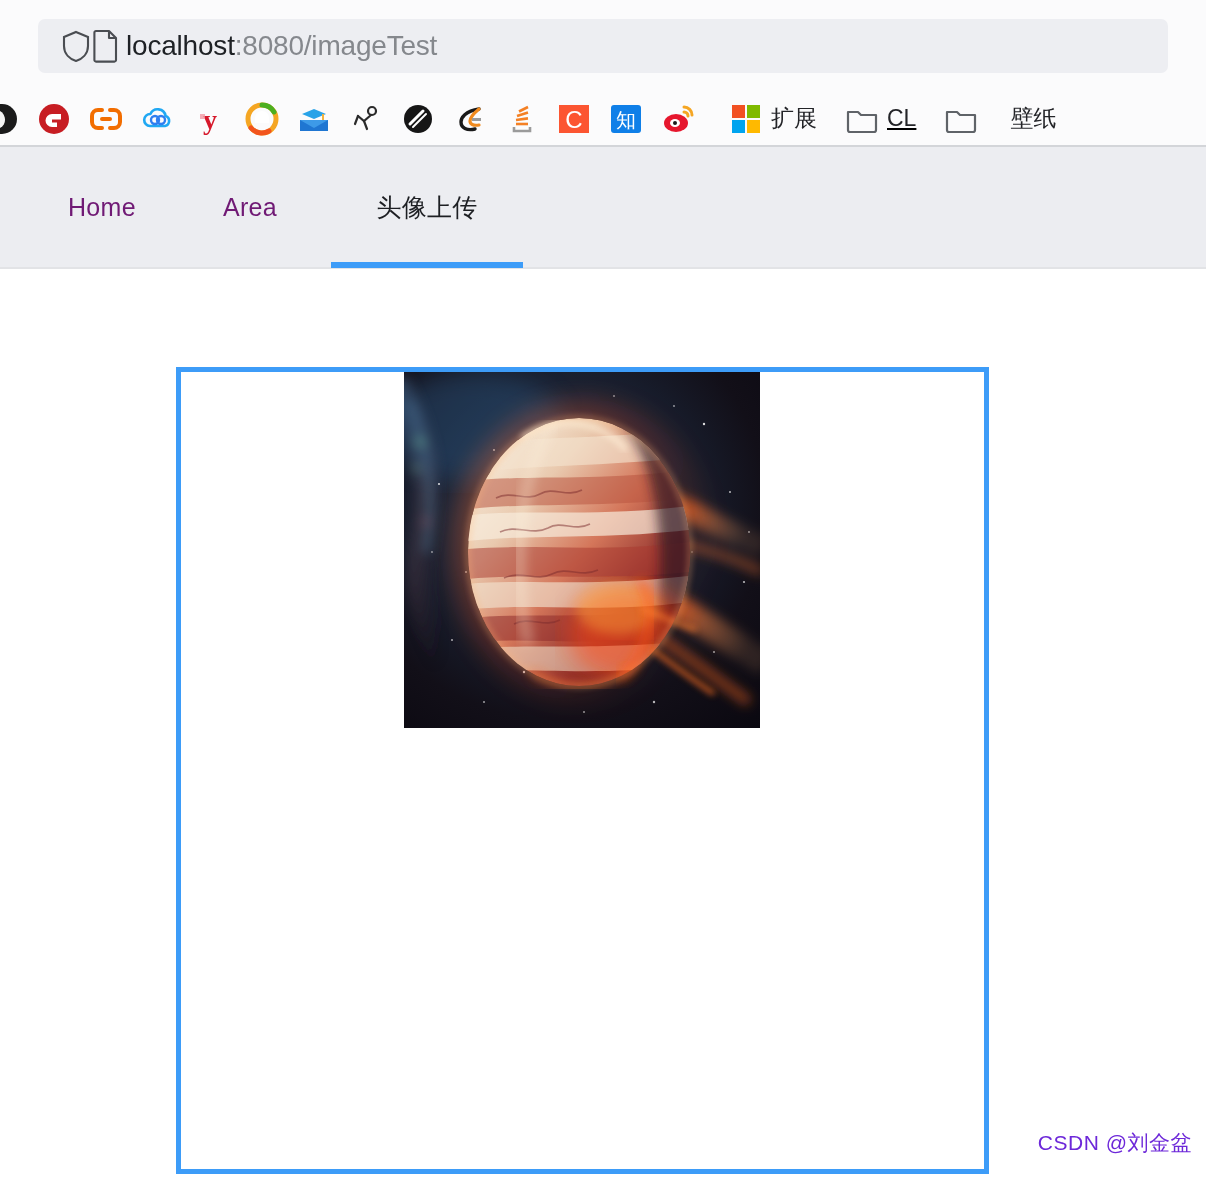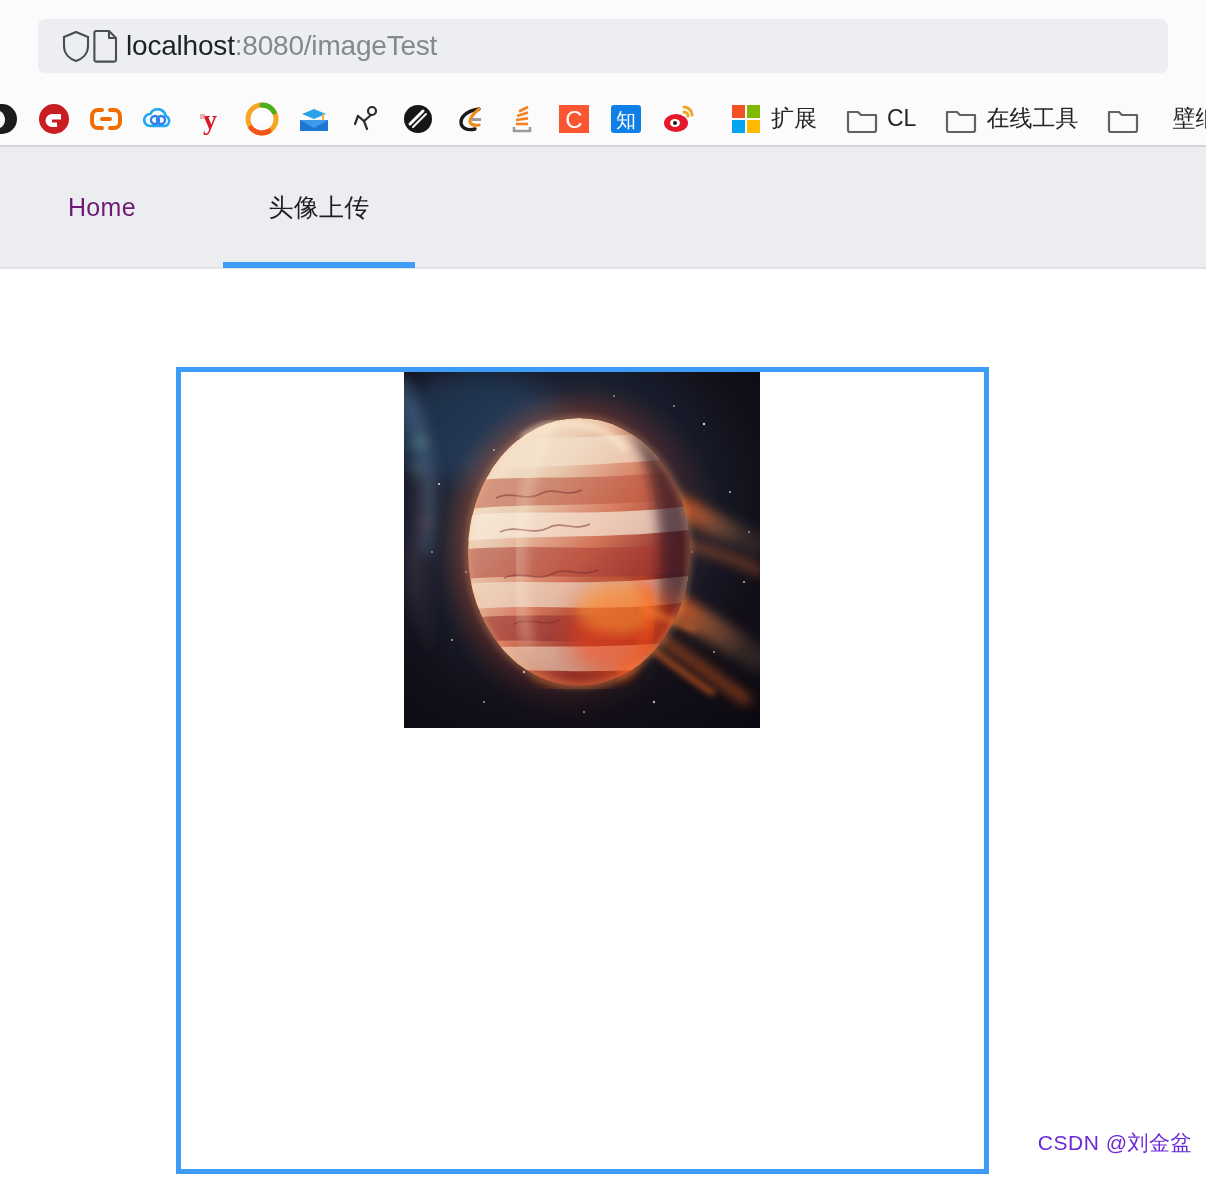--- a/index.html
+++ b/index.html
@@ -313,53 +313,48 @@
         <svg width="34" height="34" viewBox="0 0 34 34">
           <rect x="3" y="3" width="13" height="13" fill="#f25022"></rect>
           <rect x="18" y="3" width="13" height="13" fill="#7fba00"></rect>
           <rect x="3" y="18" width="13" height="13" fill="#00a4ef"></rect>
           <rect x="18" y="18" width="13" height="13" fill="#ffb900"></rect>
         </svg>
       </span>
       <span class="bm-label">扩展</span>
     </div>
 
-    <div class="bm" style="margin-left:10px;">
+    <div class="bm" style="margin-left:10px;text-decoration:underline;">
       <span class="bm-ico">
         <svg width="34" height="34" viewBox="0 0 34 34">
           <path d="M3 10 h10 l3 3 h15 v15 a2 2 0 0 1 -2 2 h-24 a2 2 0 0 1 -2 -2 z" fill="none" stroke="#5f6368" stroke-width="2.2" stroke-linejoin="round"></path>
         </svg>
       </span>
       <span class="bm-label">CL</span>
     </div>
 
-    <div class="bm" style="margin-left:10px;">
-      <span class="bm-ico">
-        <svg width="34" height="34" viewBox="0 0 34 34">
-          <path d="M3 10 h10 l3 3 h15 v15 a2 2 0 0 1 -2 2 h-24 a2 2 0 0 1 -2 -2 z" fill="none" stroke="#5f6368" stroke-width="2.2" stroke-linejoin="round"></path>
-        </svg>
-      </span>
-      <span class="bm-label">在线工具</span>
-    </div>
 
     <div class="bm" style="margin-left:10px;gap:32px;">
       <span class="bm-ico">
         <svg width="34" height="34" viewBox="0 0 34 34">
           <path d="M3 10 h10 l3 3 h15 v15 a2 2 0 0 1 -2 2 h-24 a2 2 0 0 1 -2 -2 z" fill="none" stroke="#5f6368" stroke-width="2.2" stroke-linejoin="round"></path>
         </svg>
       </span>
       <span class="bm-label">壁纸</span>
     </div>
 
   </div>
 </div>
 
 <div class="page-nav">
   <div class="nav-tab" style="width:155px;">
     <span>Home</span>
+  </div>
+  <div class="nav-tab" style="width:108px;">
+    <span>Area</span>
   </div>
   <div class="nav-tab active" style="width:192px;justify-content:center;">
     <span>头像上传</span>
   </div>
 </div>
 
 <div class="page-body">
 
   <div class="upload-box" style="border-color: rgb(61, 156, 248);">
     <div class="preview-wrap">

